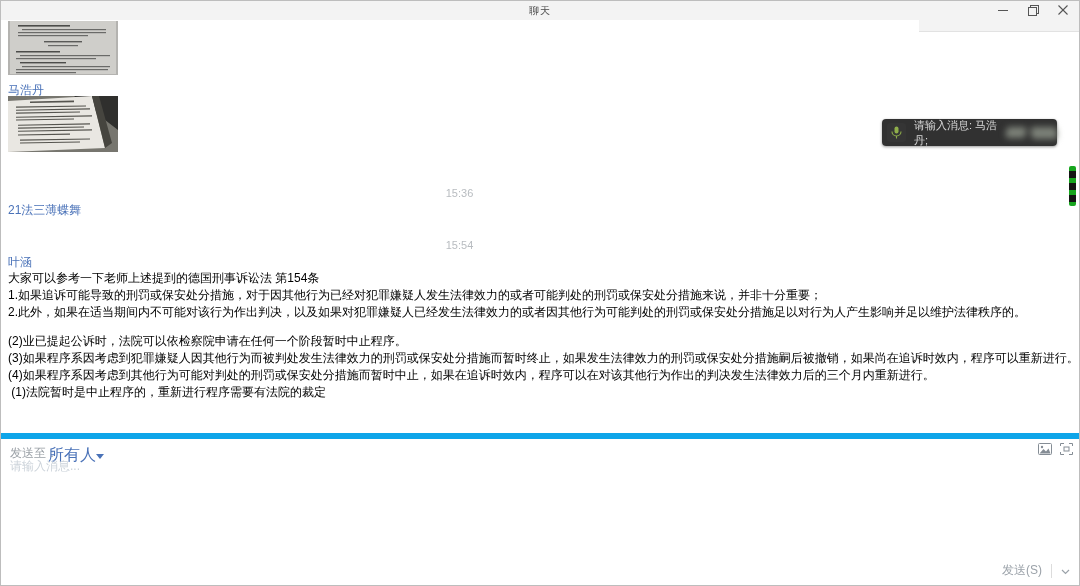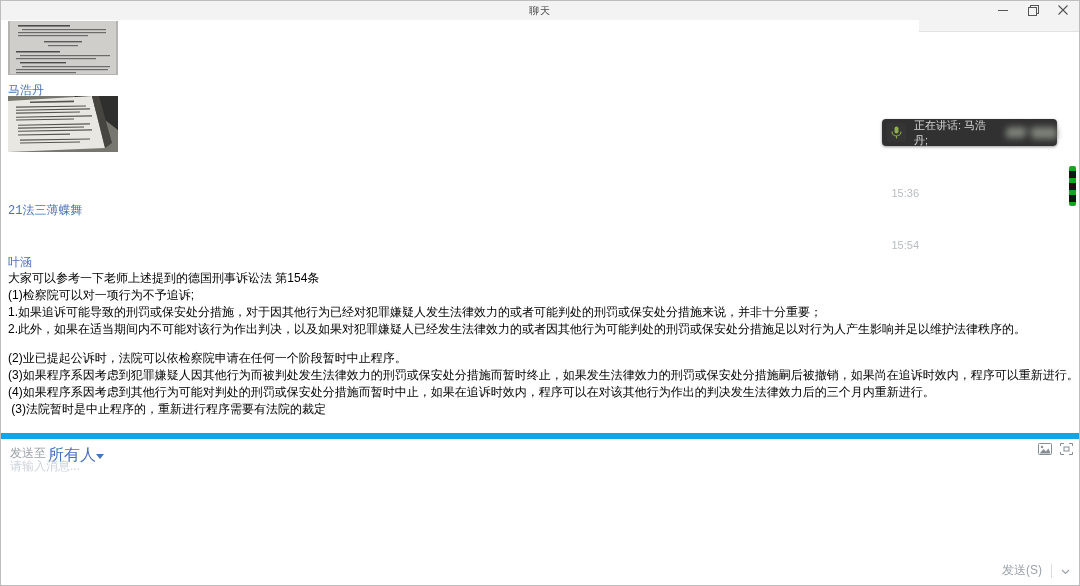--- a/index.html
+++ b/index.html
@@ -25,21 +25,21 @@
     width:30px;height:20px;display:flex;align-items:center;justify-content:center;
     background:transparent;border:none;padding:0;cursor:default;
   }
   .ctrl-btn svg{display:block;}
 
   
   .chat-area{position:absolute;top:20px;left:0;width:919px;height:413px;background:#fff;}
   .thumb{position:absolute;left:8px;cursor:pointer;}
   .thumb svg{display:block;}
   .sender{position:absolute;left:8px;font-size:12px;color:#4a72b8;}
-  .timestamp{position:absolute;left:0;right:0;text-align:right;font-size:11px;color:#b8bcc0;}
+  .timestamp{position:absolute;left:0;right:0;text-align:center;font-size:11px;color:#b8bcc0;}
   .msg-text{position:absolute;left:8px;right:20px;font-size:12px;color:#3e3e3e;white-space:pre;}
   .law-lines{position:absolute;left:8px;top:250px;font-size:12px;color:#000000;}
   .law-lines .line{line-height:17px;white-space:pre;}
   .law-lines .gap{margin-top:12px;}
 
   
   .toast{
     position:absolute;left:882px;top:119px;width:175px;height:27px;z-index:40;
     background:rgba(41,41,41,0.96);border-radius:4px;
     display:flex;align-items:center;color:#d8d8d8;font-size:11px;
@@ -159,46 +159,45 @@
         <rect x="10" y="34" width="74" height="1.1" transform="rotate(-1 47 34)"></rect>
         <rect x="10" y="38" width="52" height="1.1" transform="rotate(-1 36 38)"></rect>
         <rect x="12" y="43" width="70" height="1.1" transform="rotate(-1 47 43)"></rect>
         <rect x="12" y="46" width="60" height="1.1" transform="rotate(-1 42 46)"></rect>
       </g>
     </svg>
   </div>
 
   <div class="timestamp" style="top:167px;">15:36</div>
 
-  <div class="sender" style="top:182px;font-family:Liberation Mono, monospace;">21法三薄蝶舞</div>
+  <div class="sender" style="top:182px;">21法三薄蝶舞</div>
 
   <div class="timestamp" style="top:219px;">15:54</div>
 
   <div class="sender" style="top:234px;">叶涵</div>
   <div class="law-lines">
     <div class="line">大家可以参考一下老师上述提到的德国刑事诉讼法 第154条</div>
-    <div class="line">(1)检察院可以对一项行为不予追诉;</div>
     <div class="line">1.如果追诉可能导致的刑罚或保安处分措施，对于因其他行为已经对犯罪嫌疑人发生法律效力的或者可能判处的刑罚或保安处分措施来说，并非十分重要；</div>
     <div class="line">2.此外，如果在适当期间内不可能对该行为作出判决，以及如果对犯罪嫌疑人已经发生法律效力的或者因其他行为可能判处的刑罚或保安处分措施足以对行为人产生影响并足以维护法律秩序的。</div>
     <div class="line gap">(2)业已提起公诉时，法院可以依检察院申请在任何一个阶段暂时中止程序。</div>
     <div class="line">(3)如果程序系因考虑到犯罪嫌疑人因其他行为而被判处发生法律效力的刑罚或保安处分措施而暂时终止，如果发生法律效力的刑罚或保安处分措施嗣后被撤销，如果尚在追诉时效内，程序可以重新进行。</div>
     <div class="line">(4)如果程序系因考虑到其他行为可能对判处的刑罚或保安处分措施而暂时中止，如果在追诉时效内，程序可以在对该其他行为作出的判决发生法律效力后的三个月内重新进行。</div>
-    <div class="line"> (3)法院暂时是中止程序的，重新进行程序需要有法院的裁定</div>
+    <div class="line"> (1)法院暂时是中止程序的，重新进行程序需要有法院的裁定</div>
   </div>
 </div>
 
 <div class="toast">
   <span class="mic-box">
     <svg width="11" height="13" viewBox="0 0 11 13">
       <rect x="3.5" y="0.5" width="4" height="7" rx="2" fill="#8fae4a"></rect>
       <path d="M1 5.5 a4.5 4.5 0 0 0 9 0" fill="none" stroke="#8fae4a" stroke-width="1.1"></path>
       <line x1="5.5" y1="10" x2="5.5" y2="12.5" stroke="#8fae4a" stroke-width="1.1"></line>
     </svg>
   </span>
-  <span>正在讲话: 马浩丹;</span>
+  <span>请输入消息: 马浩丹;</span>
   <span class="blur-wrap">
     <span class="blob b1"></span>
       <span class="blob b2"></span>
   </span>
 </div>
 
 <div class="level-meter"></div>
 
 <div class="composer">
   <span class="sendto-label">发送至：</span>

